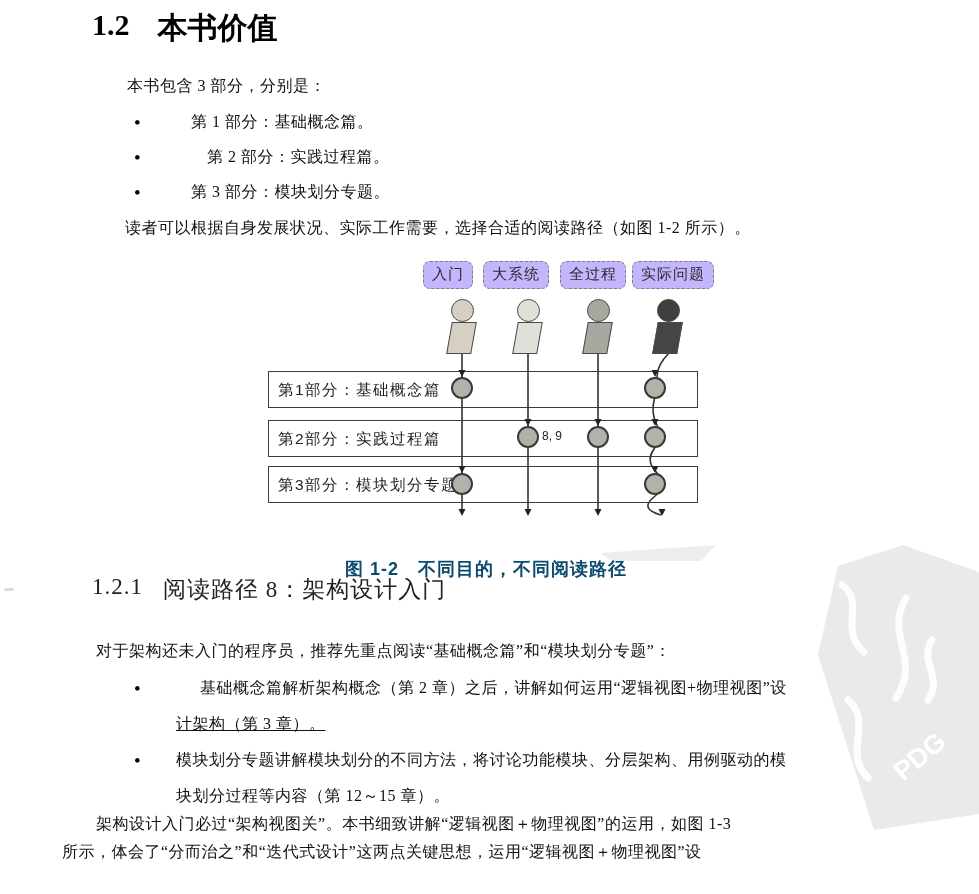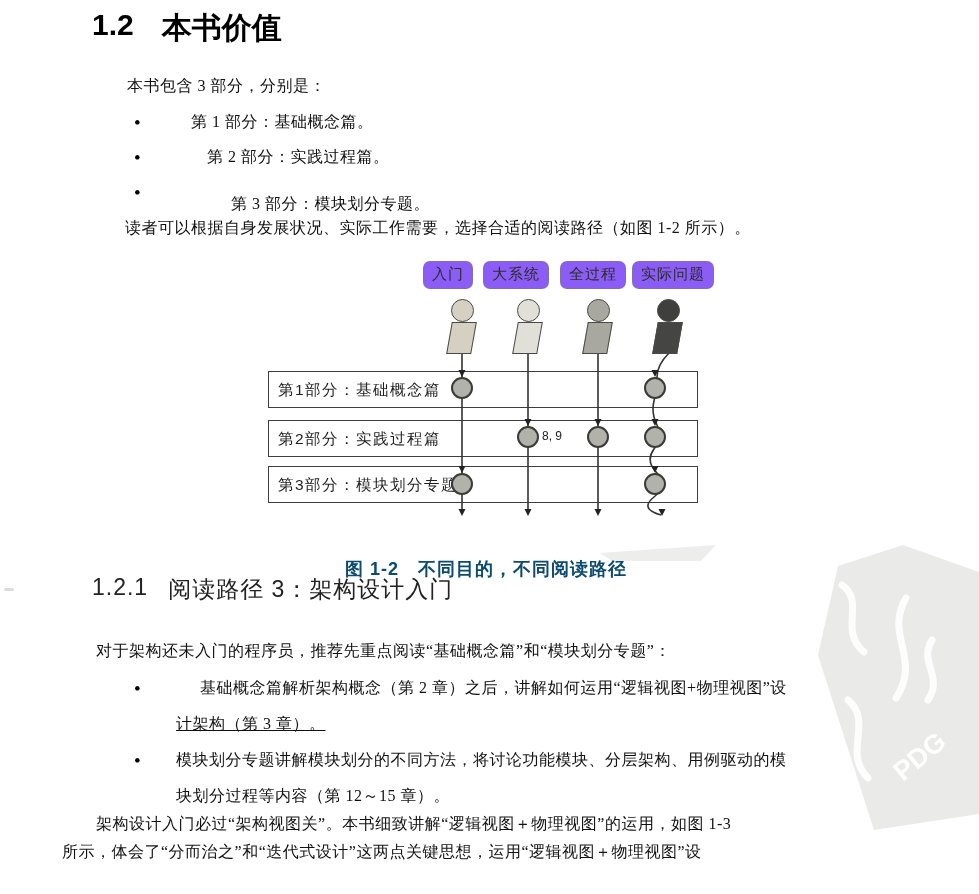--- a/index.html
+++ b/index.html
@@ -1,38 +1,38 @@
 <!DOCTYPE html>
 <html><head>
 <meta charset="utf-8">
 <style>
   html,body{margin:0;padding:0;background:#fff;}
   .page{
     position:relative;width:979px;height:894px;background:#ffffff;overflow:hidden;
     font-family:"Liberation Serif","DejaVu Serif",serif;color:#121212;
   }
   .abs{position:absolute;}
-  .sans{font-family:Liberation Sans, sans-serif;}
+  .sans{font-family:Liberation Serif, serif;}
   .serifline{font-size:16px;line-height:20px;white-space:nowrap;letter-spacing:0.5px;}
   .z2{z-index:2;}
 
   
   .title{top:8px;left:92px;display:flex;gap:28px;font-weight:bold;font-size:30px;color:#000;}
   
   .subhead{top:574px;left:92px;display:flex;gap:20px;font-size:23px;font-weight:400;color:#222;letter-spacing:1px;}
 
   .bullet-mark{font-size:19px;line-height:20px;color:#000;}
 
   
   .figure{top:260px;left:258px;width:456px;height:266px;}
   .flabel{
     position:absolute;top:1px;transform:translateX(-50%);
     border:1.6px dashed #7d7d7d;border-radius:7px;padding:3px 8px 4px;
     font-family:"Liberation Sans","DejaVu Sans",sans-serif;font-size:15px;
-    background:#8b5cf6;white-space:nowrap;color:#2c2c2c;z-index:3;letter-spacing:1px;
+    background:#c4b5fd;white-space:nowrap;color:#2c2c2c;z-index:3;letter-spacing:1px;
   }
   .person{position:absolute;top:39px;width:0;z-index:3;}
   .person .head{position:absolute;left:-11px;top:0;width:21px;height:21px;border:1.5px solid #4a4a48;border-radius:50%;}
   .person .torso{position:absolute;left:-13px;top:23px;width:23px;height:30px;border:1.5px solid #4a4a48;transform:skewX(-10deg);}
   .c1 .head,.c1 .torso{background:#d5d0c2;}
   .c2 .head,.c2 .torso{background:#e1e0d8;}
   .c3 .head,.c3 .torso{background:#a8a8a0;}
   .c4 .head{background:#3f3f3d;} .c4 .torso{background:#454543;}
   .rowbox{position:absolute;left:10px;width:428px;height:35px;border:1.3px solid #3e3e3e;z-index:1;}
   .rowbox span{
@@ -70,21 +70,21 @@
     <span>本书价值</span>
   </div>
 
   <div class="abs serifline z2" style="left:127px;top:76px;">本书包含 3 部分，分别是：</div>
 
   <div class="abs bullet-mark z2" style="left:134px;top:113px;">•</div>
   <div class="abs serifline z2" style="left:191px;top:112px;">第 1 部分：基础概念篇。</div>
   <div class="abs bullet-mark z2" style="left:134px;top:148px;">•</div>
   <div class="abs serifline z2" style="left:191px;top:147px;margin-left:16px;">第 2 部分：实践过程篇。</div>
   <div class="abs bullet-mark z2" style="left:134px;top:183px;">•</div>
-  <div class="abs serifline z2" style="left:191px;top:194px;margin-left:40px;">第 3 部分：模块划分专题。</div>
+  <div class="abs serifline z2" style="left:191px;top:182px;">第 3 部分：模块划分专题。</div>
 
   <div class="abs serifline z2" style="left:125px;top:218px;">读者可以根据自身发展状况、实际工作需要，选择合适的阅读路径（如图 1-2 所示）。</div>
 
   <div class="abs figure">
 
     <div class="flabel" style="left:190px;">入门</div>
     <div class="flabel" style="left:258px;">大系统</div>
     <div class="flabel" style="left:335px;font-family:Liberation Serif, serif;">全过程</div>
     <div class="flabel" style="left:415px;">实际问题</div>
 
@@ -146,21 +146,21 @@
       </g>
     </svg>
 
     <div class="annot">8, 9</div>
   </div>
 
   <div class="abs caption z2">图 1-2　不同目的，不同阅读路径</div>
 
   <div class="abs subhead sans z2">
     <span>1.2.1</span>
-    <span>阅读路径 3：架构设计入门</span>
+    <span>阅读路径 8：架构设计入门</span>
   </div>
 
   <div class="abs serifline z2" style="left:96px;top:641px;">对于架构还未入门的程序员，推荐先重点阅读“基础概念篇”和“模块划分专题”：</div>
 
   <div class="abs bullet-mark z2" style="left:134px;top:679px;">•</div>
   <div class="abs serifline z2" style="left:176px;top:678px;margin-left:24px;">基础概念篇解析架构概念（第 2 章）之后，讲解如何运用“逻辑视图+物理视图”设</div>
   <div class="abs serifline z2" style="left:176px;top:714px;text-decoration:underline;">计架构（第 3 章）。</div>
 
   <div class="abs bullet-mark z2" style="left:134px;top:751px;">•</div>
   <div class="abs serifline z2" style="left:176px;top:750px;">模块划分专题讲解模块划分的不同方法，将讨论功能模块、分层架构、用例驱动的模</div>

